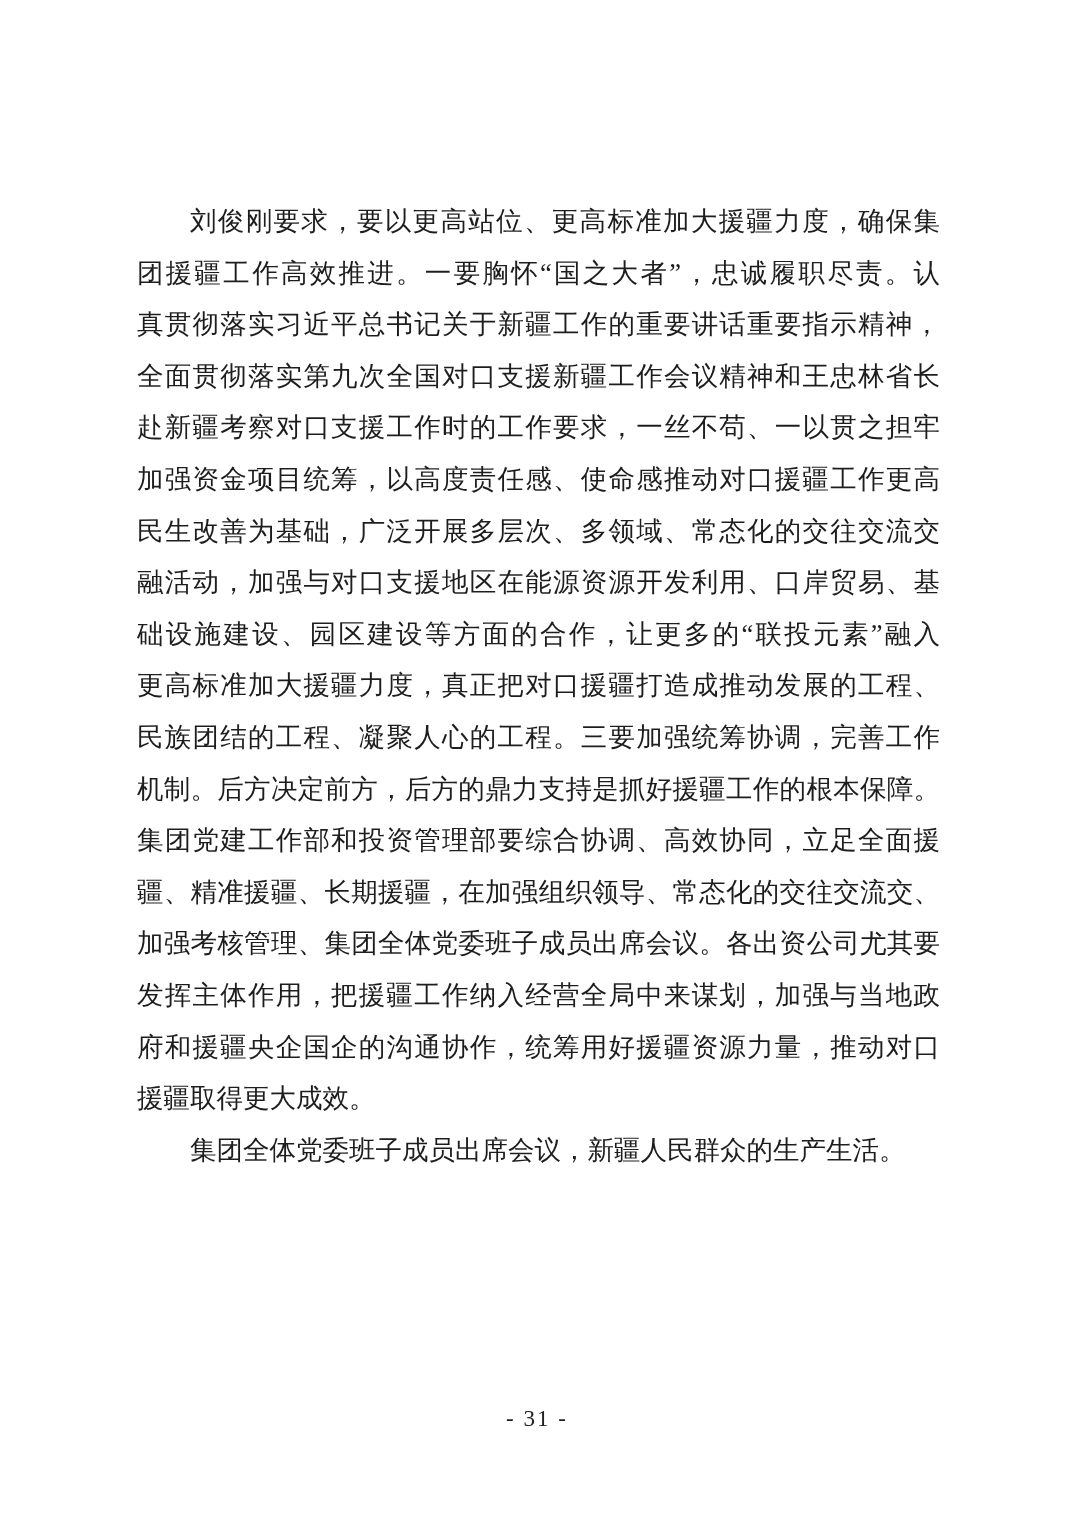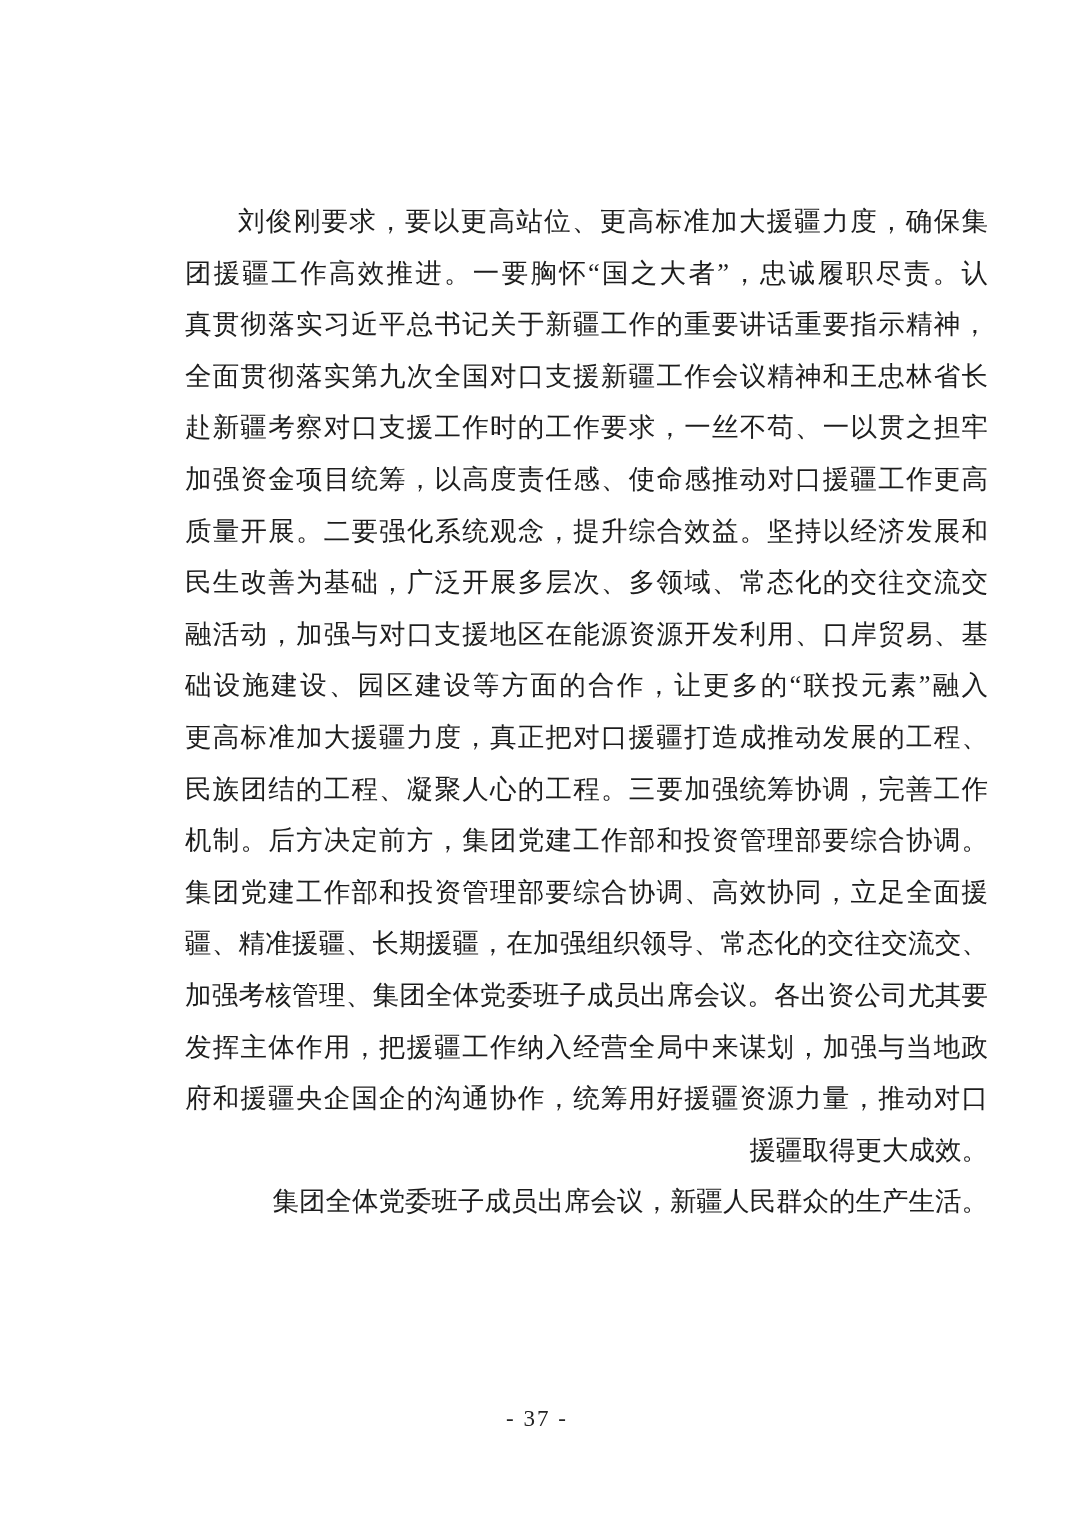--- a/index.html
+++ b/index.html
@@ -17,24 +17,23 @@
     color: #1d1d1d;
   }
   .text-block {
     position: absolute;
     left: 137px;
     top: 196px;
     width: 803px;
     font-size: 26.5px;
     line-height: 51.6px;
     letter-spacing: 0;
-    margin-left: 48px;
   }
   .line {
-    text-align: right;
+    text-align: left;
     white-space: nowrap;
   }
   .line.fill {
     white-space: normal;
     text-align: justify;
     text-align-last: justify;
     text-justify: inter-character;
   }
   .line.indent {
     text-indent: 53px;
@@ -54,29 +53,28 @@
 <body>
 
 <div class="page">
   <div class="text-block">
       <div class="line fill indent">刘俊刚要求，要以更高站位、更高标准加大援疆力度，确保集</div>
       <div class="line fill">团援疆工作高效推进。一要胸怀“国之大者”，忠诚履职尽责。认</div>
       <div class="line fill">真贯彻落实习近平总书记关于新疆工作的重要讲话重要指示精神，</div>
       <div class="line fill">全面贯彻落实第九次全国对口支援新疆工作会议精神和王忠林省长</div>
       <div class="line fill">赴新疆考察对口支援工作时的工作要求，一丝不苟、一以贯之担牢</div>
       <div class="line fill">加强资金项目统筹，以高度责任感、使命感推动对口援疆工作更高</div>
-      <div class="line fill">质量开展。二要强化系统观念，提升综合效益。坚持以经济发展和</div>
       <div class="line fill">民生改善为基础，广泛开展多层次、多领域、常态化的交往交流交</div>
       <div class="line fill">融活动，加强与对口支援地区在能源资源开发利用、口岸贸易、基</div>
       <div class="line fill">础设施建设、园区建设等方面的合作，让更多的“联投元素”融入</div>
       <div class="line fill">更高标准加大援疆力度，真正把对口援疆打造成推动发展的工程、</div>
       <div class="line fill">民族团结的工程、凝聚人心的工程。三要加强统筹协调，完善工作</div>
-      <div class="line fill">机制。后方决定前方，集团党建工作部和投资管理部要综合协调。</div>
+      <div class="line fill">机制。后方决定前方，后方的鼎力支持是抓好援疆工作的根本保障。</div>
       <div class="line fill">集团党建工作部和投资管理部要综合协调、高效协同，立足全面援</div>
       <div class="line fill">疆、精准援疆、长期援疆，在加强组织领导、常态化的交往交流交、</div>
       <div class="line fill">加强考核管理、集团全体党委班子成员出席会议。各出资公司尤其要</div>
       <div class="line fill">发挥主体作用，把援疆工作纳入经营全局中来谋划，加强与当地政</div>
       <div class="line fill">府和援疆央企国企的沟通协作，统筹用好援疆资源力量，推动对口</div>
       <div class="line">援疆取得更大成效。</div>
       <div class="line indent">集团全体党委班子成员出席会议，新疆人民群众的生产生活。</div>
     </div>
-  <div class="footer">- 37 -</div>
+  <div class="footer">- 31 -</div>
 </div>
 
 </body></html>

